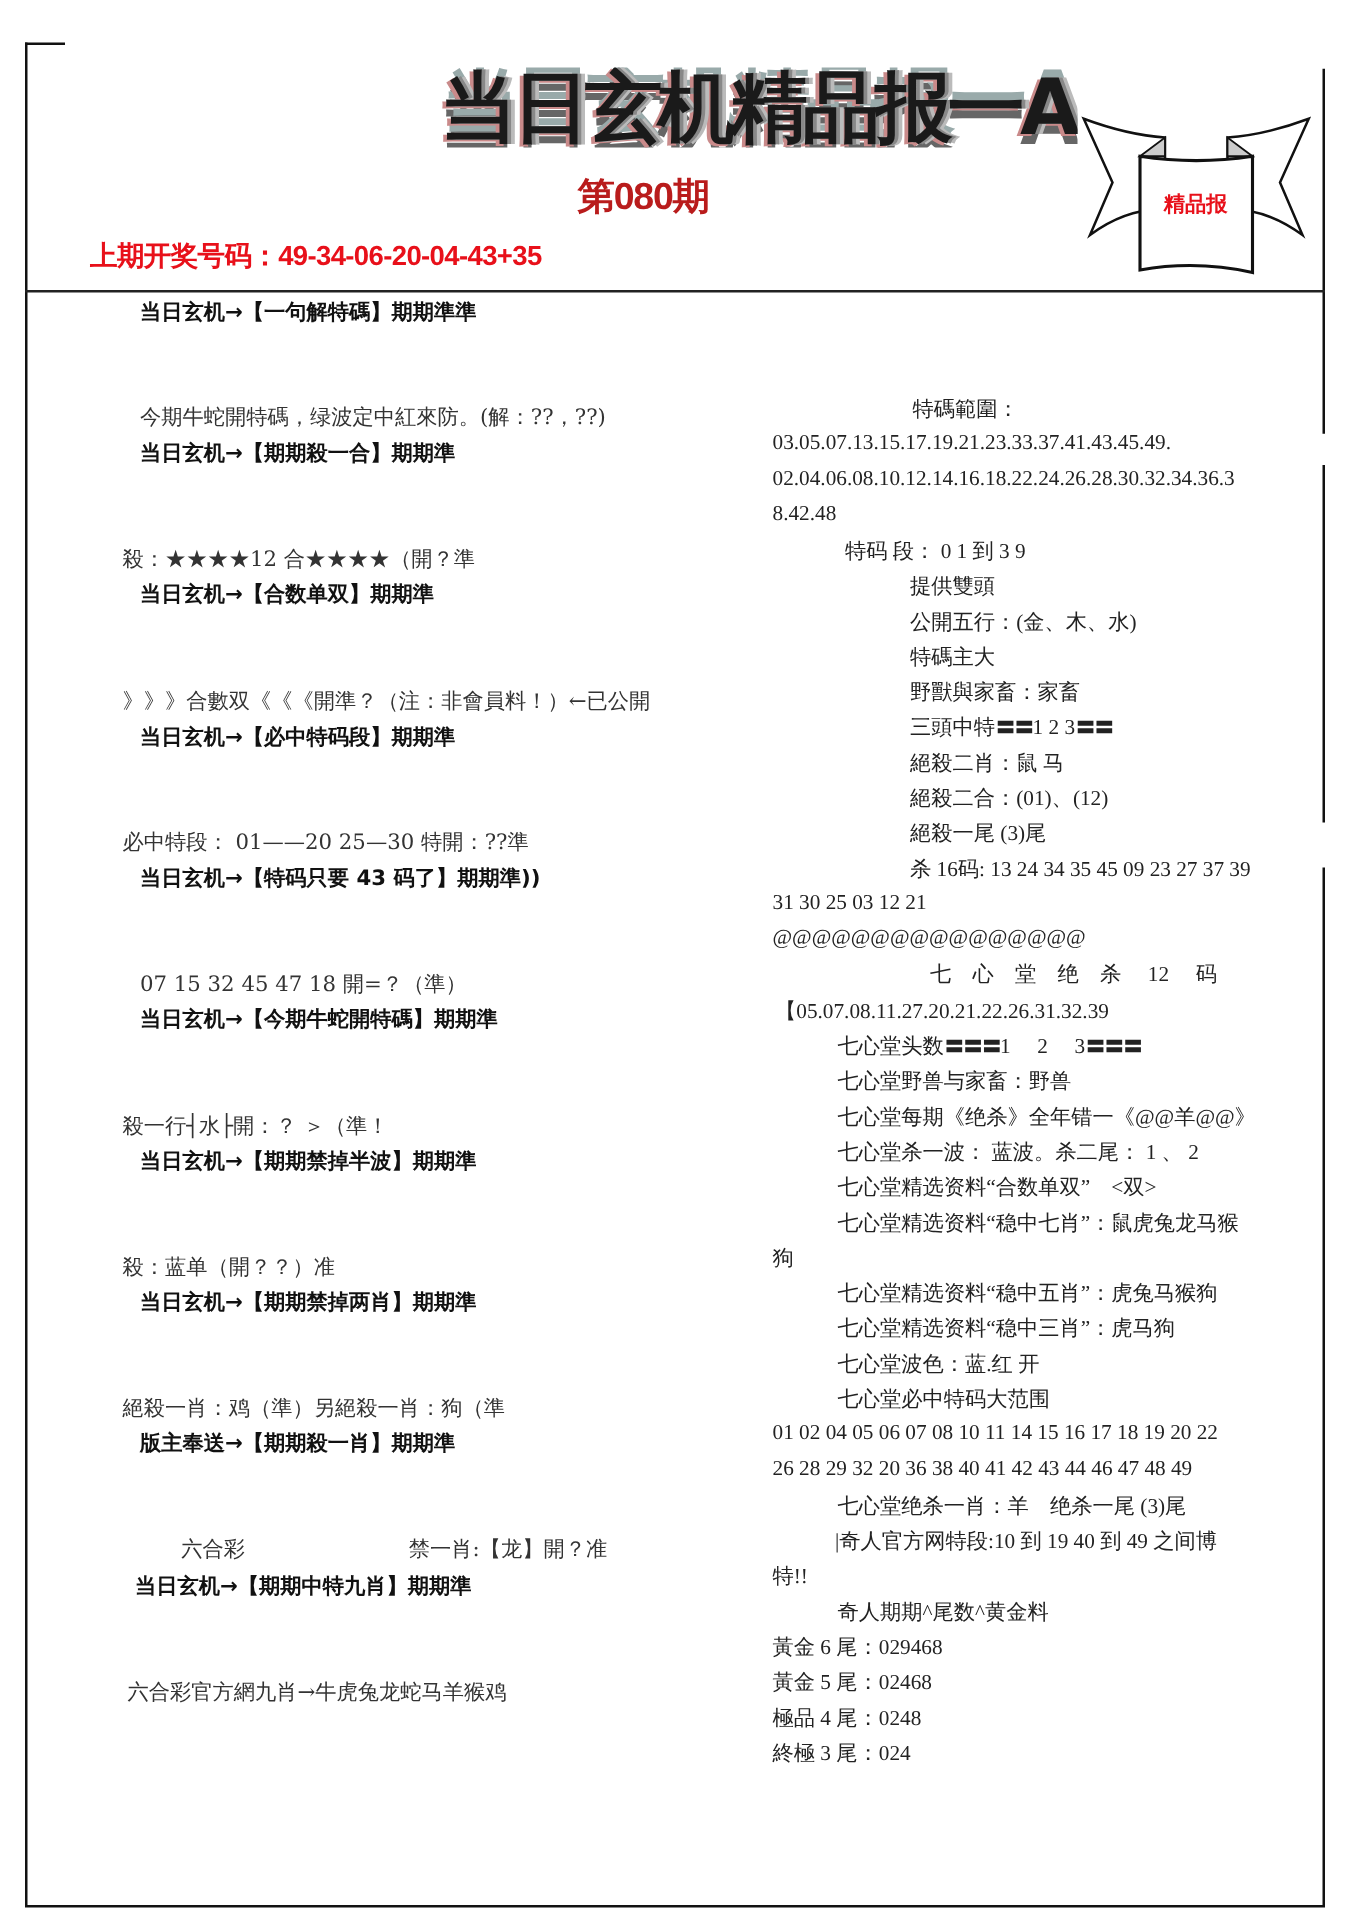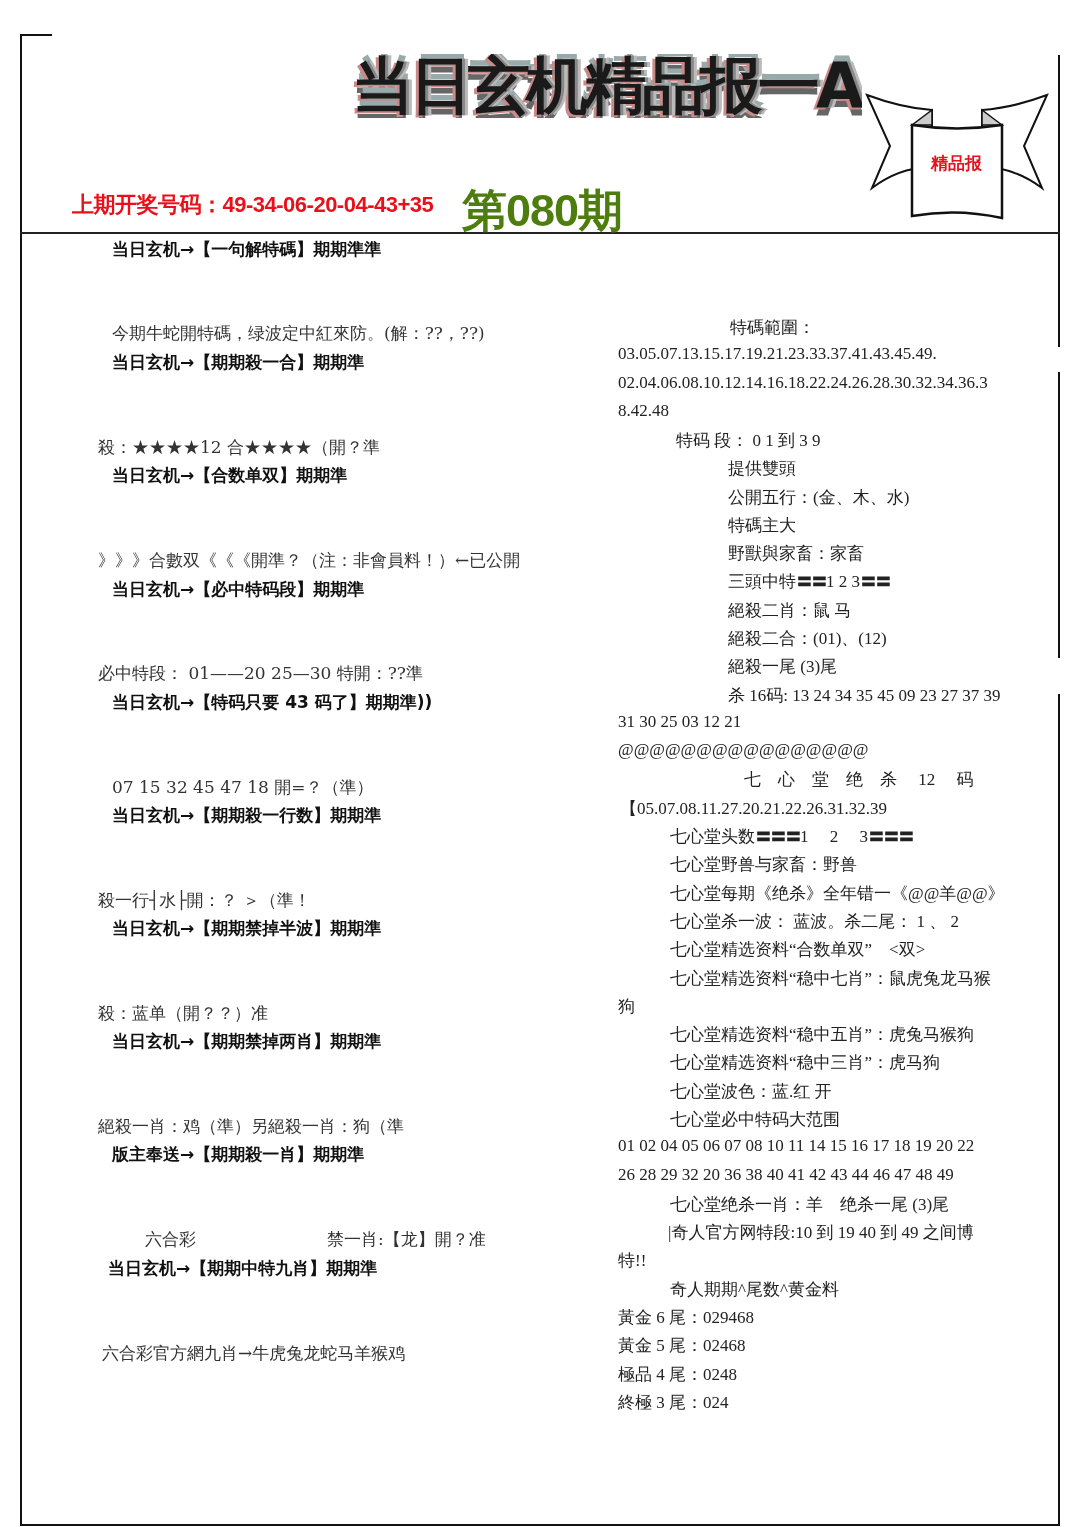--- a/index.html
+++ b/index.html
@@ -10,21 +10,21 @@
   .frame-topstub { position:absolute; left:20px; top:34px; width:32px; height:2px; background:#111; }
   .frame-right { position:absolute; left:1058px; width:2px; background:#111; }
   .frame-bottom { position:absolute; left:20px; top:1524px; width:1040px; height:2px; background:#111; }
   .divider { position:absolute; left:20px; top:232px; width:1040px; height:2px; background:#222; }
 
   .masthead { position:absolute; left:352px; top:54px; width:510px; height:64px; overflow:hidden;
               font-family:"DejaVu Sans","Liberation Sans",sans-serif; font-weight:bold; font-size:62px;
               letter-spacing:-4px; color:#1a1a1a; line-height:64px;
               text-shadow: 3px 0 0 #888, 6px 0 0 #bbb, -3px 2px 0 #c98a8a, 2px -6px 0 #9aa, 0 8px 0 #666; }
   .issue { position:absolute; left:462px; top:137px; font-family:"Liberation Sans","DejaVu Sans",sans-serif;
-           font-weight:bold; font-size:45px; color:#4d7c0f; letter-spacing:-1px;margin-top:44px; }
+           font-weight:bold; font-size:30px; color:#b91c1c; letter-spacing:-1px; }
   .lastdraw { position:absolute; left:72px; top:190px; font-family:"Liberation Sans","DejaVu Sans",sans-serif;
               font-weight:bold; font-size:22px; color:#e8101a; letter-spacing:-0.5px; }
   .badge { position:absolute; left:862px; top:80px; width:190px; height:140px; }
   .badge-label { position:absolute; left:931px; top:152px; font-family:"DejaVu Sans",sans-serif;
                  font-weight:bold; font-size:17px; color:#e8101a; }
 
   .lc { font-size:17px; color:#333; }
   .lh { font-size:17px; font-weight:bold; color:#111; font-family:"DejaVu Sans","Liberation Sans",sans-serif; }
   .rc { font-size:17px; color:#222; font-family:"Liberation Serif","DejaVu Serif",serif;margin-top:48px; }
   .bars { font-family:"DejaVu Sans",sans-serif; font-weight:bold; letter-spacing:-2px; }
@@ -61,21 +61,21 @@
 
 <div class="abs lh" style="left:112px;top:464px">当日玄机→【合数单双】期期準</div>
 <div class="abs lc" style="left:98px;top:549px">》》》合數双《《《開準？（注：非會員料！）←已公開</div>
 
 <div class="abs lh" style="left:112px;top:578px">当日玄机→【必中特码段】期期準</div>
 <div class="abs lc" style="left:98px;top:662px">必中特段： 01——20 25—30 特開：??準</div>
 
 <div class="abs lh" style="left:112px;top:691px">当日玄机→【特码只要 43 码了】期期準))</div>
 <div class="abs lc" style="left:112px;top:776px">07  15  32  45  47  18                    開=？（準）</div>
 
-<div class="abs lh" style="left:112px;top:804px">当日玄机→【期期殺一行数】期期準</div>
+<div class="abs lh" style="left:112px;top:804px">当日玄机→【今期牛蛇開特碼】期期準</div>
 <div class="abs lc" style="left:98px;top:889px">殺一行┤水├開：？ ＞（準！</div>
 
 <div class="abs lh" style="left:112px;top:917px">当日玄机→【期期禁掉半波】期期準</div>
 <div class="abs lc" style="left:98px;top:1002px">殺：蓝单（開？？）准</div>
 
 <div class="abs lh" style="left:112px;top:1030px">当日玄机→【期期禁掉两肖】期期準</div>
 <div class="abs lc" style="left:98px;top:1115px">絕殺一肖：鸡（準）另絕殺一肖：狗（準</div>
 
 <div class="abs lh" style="left:112px;top:1143px">版主奉送→【期期殺一肖】期期準</div>
 <div class="abs lc" style="left:145px;top:1228px">六合彩</div>

